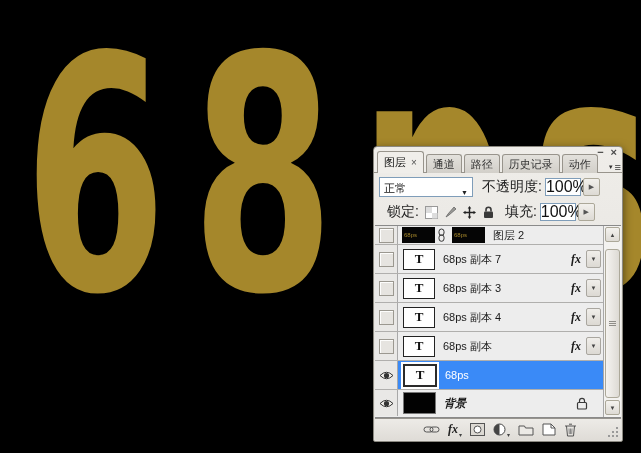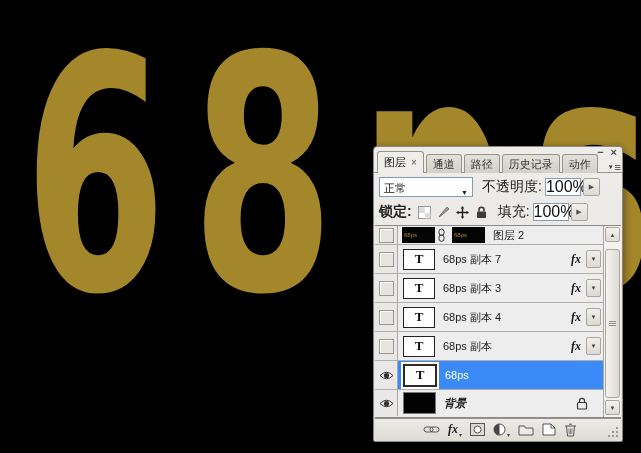--- a/index.html
+++ b/index.html
@@ -44,21 +44,21 @@
   .ctl-row{position:absolute;left:5px;right:4px;height:22px;display:flex;align-items:center;}
   .blend-row{top:29px;}
   .lock-row{top:54px;}
   .select{
     width:84px;height:18px;background:#fff;border:1px solid #7F9DB9;
     display:flex;align-items:flex-end;justify-content:space-between;
     padding:0 4px;font-size:11px;color:#111;
   }
   .select .arr{font-size:7px;color:#222;}
   .lbl{font-size:14px;color:#222;margin:0 3px 0 9px;white-space:nowrap;}
-  .lbl.first{margin-left:0;font-weight:bold;}
+  .lbl.first{margin-left:8px;}
   .field{
     width:34px;height:16px;background:#fff;border:1px solid #7F9DB9;
     font-size:16px;color:#111;display:flex;align-items:center;
   }
   .spin{
     width:15px;height:16px;margin-left:2px;border-radius:2px;
     background:linear-gradient(#F2F0EC,#DDDAD4);border:1px solid #ACA899;
     display:flex;align-items:center;justify-content:center;font-size:7px;color:#555;
   }
   .lockicons{display:flex;align-items:center;gap:4px;margin-left:2px;}

